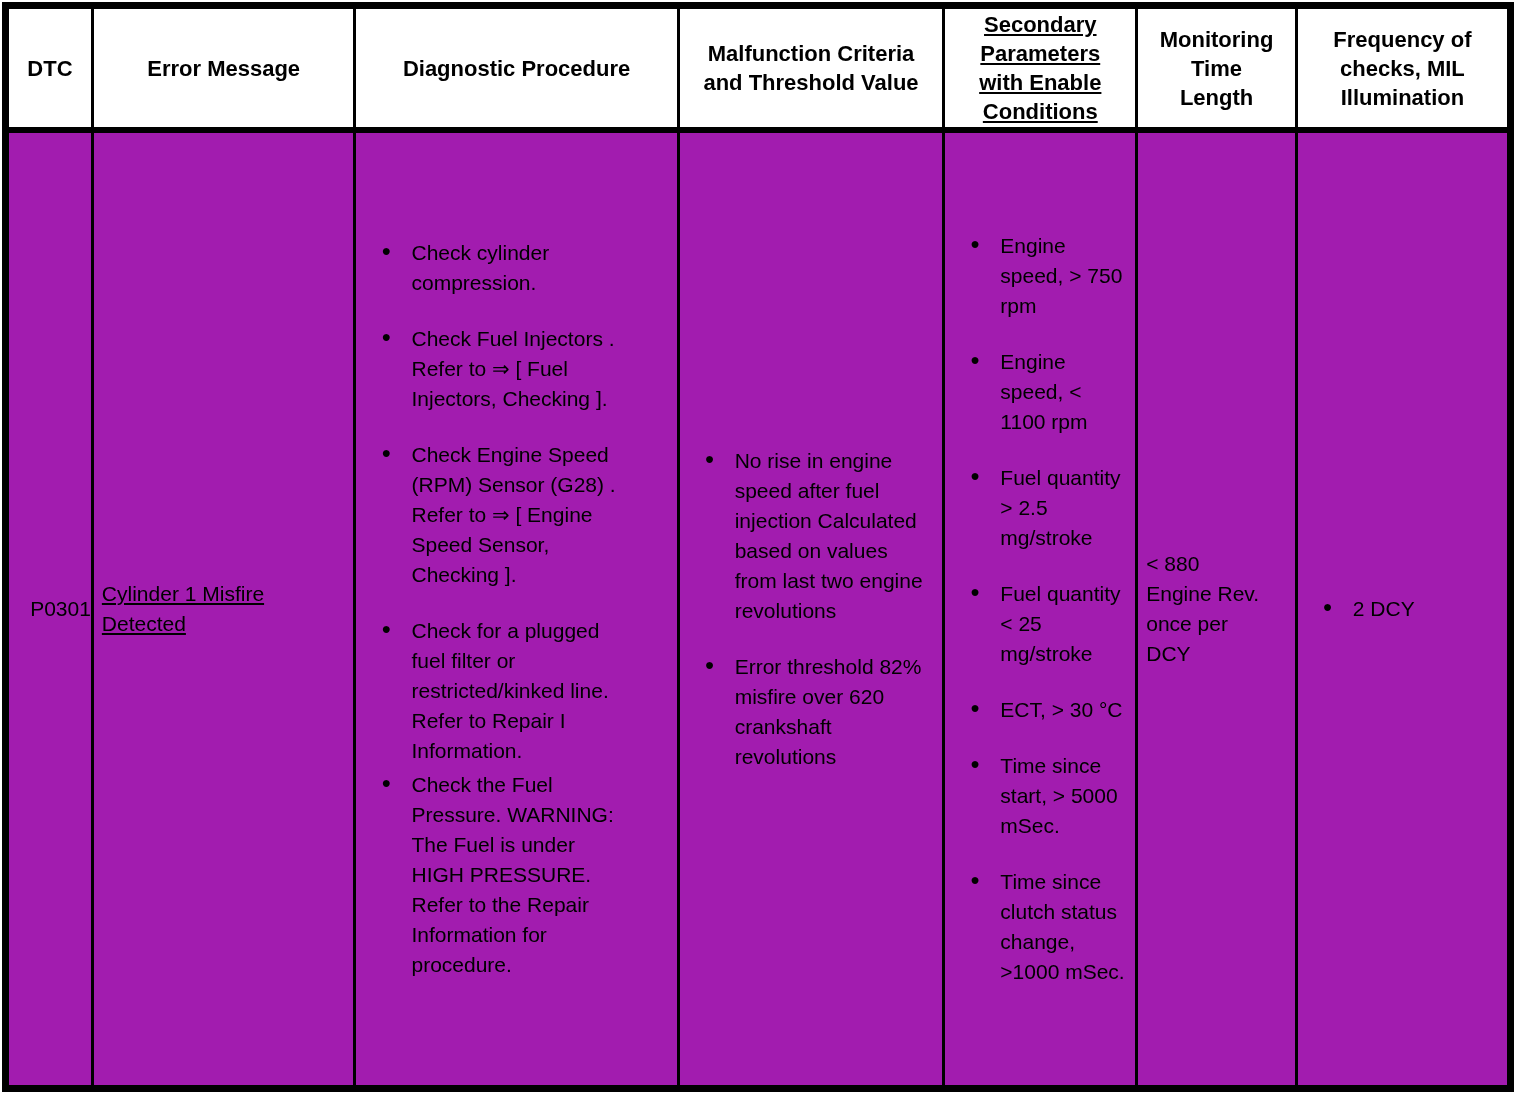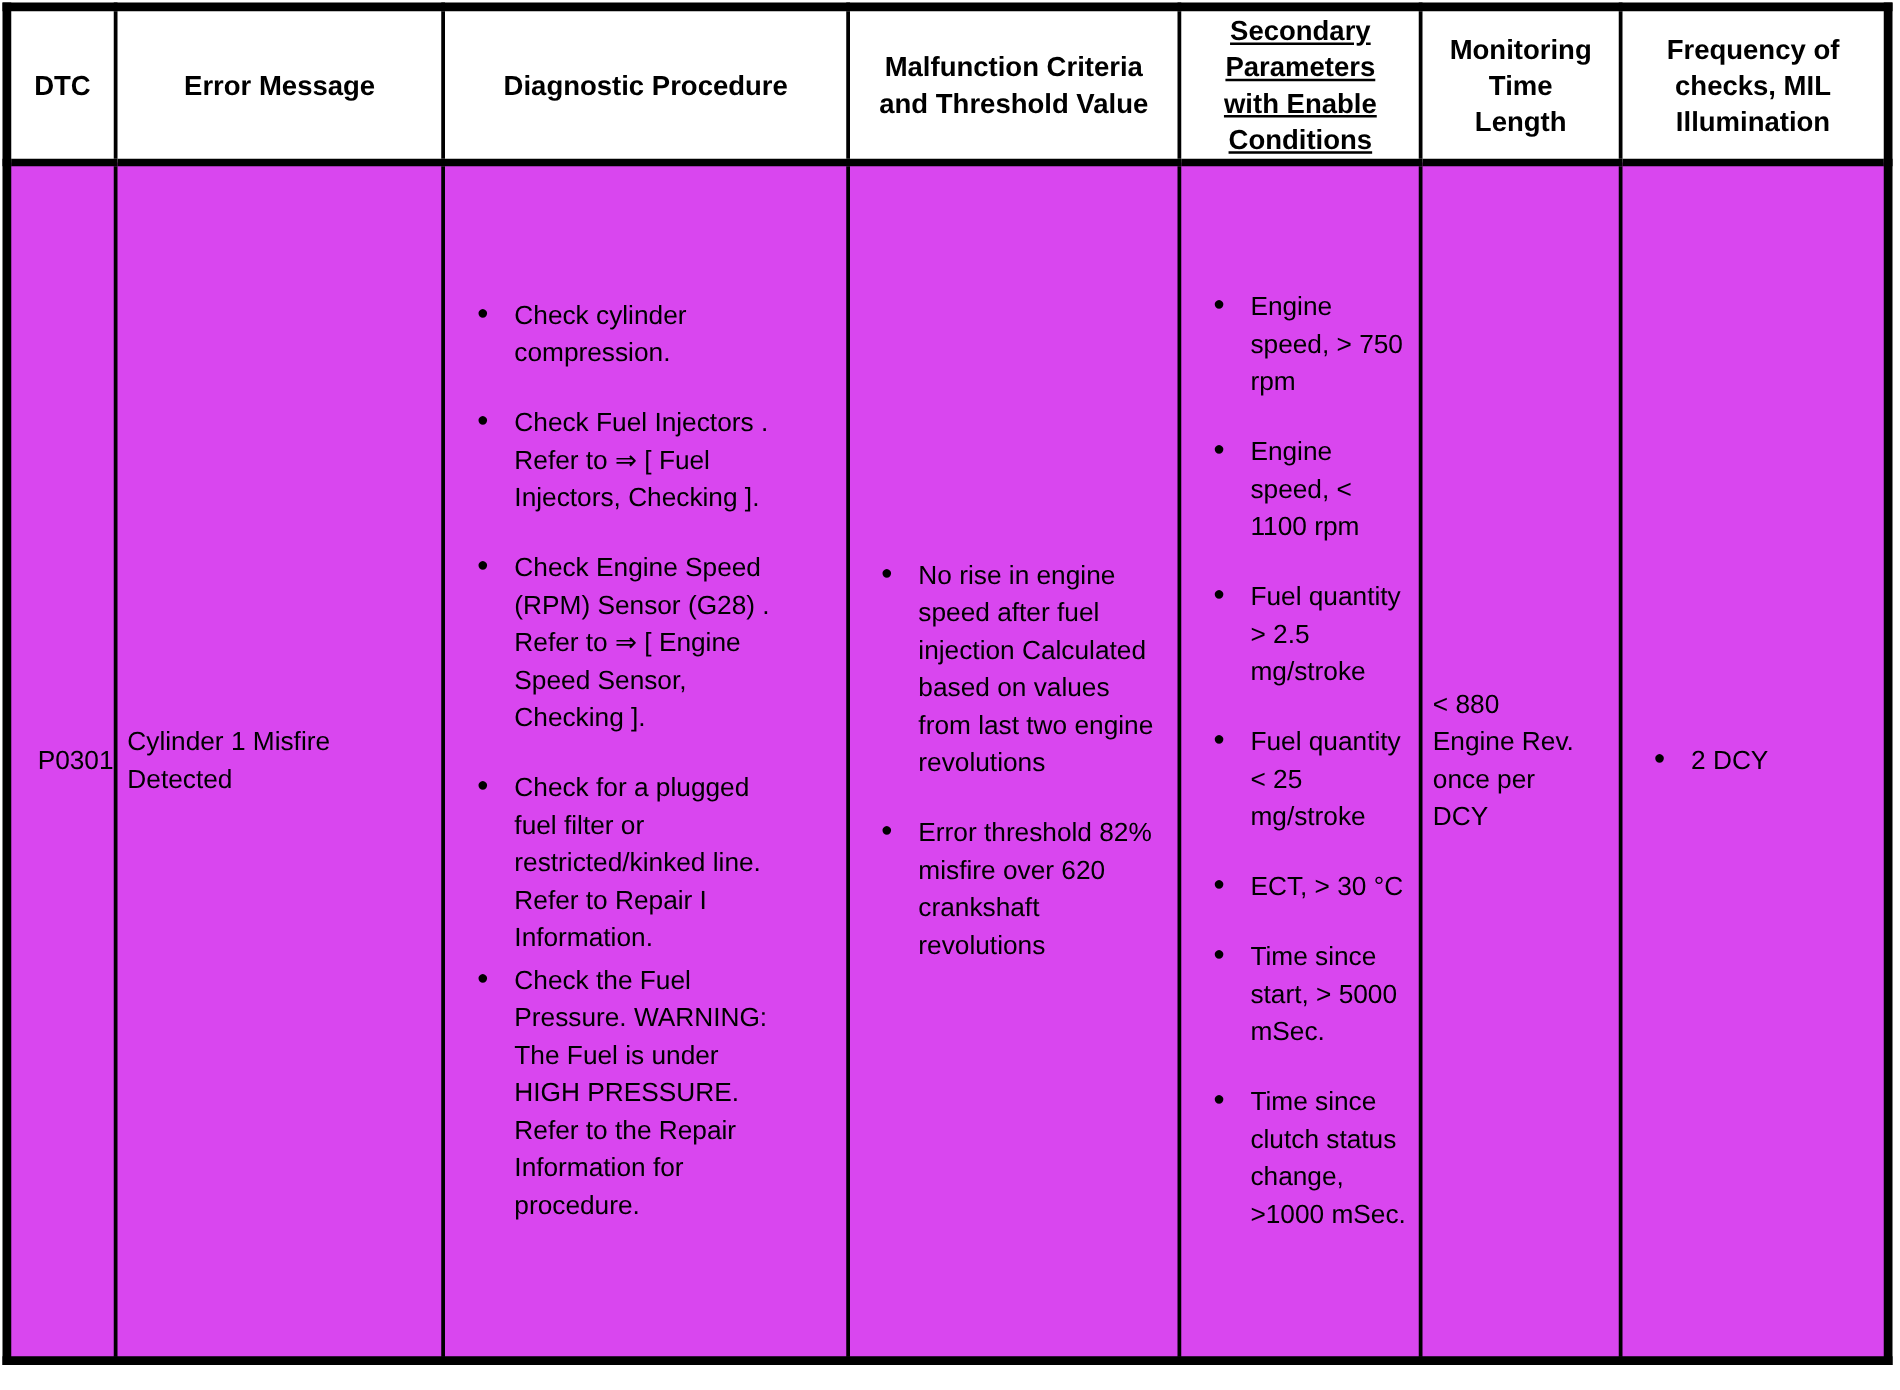--- a/index.html
+++ b/index.html
@@ -45,24 +45,24 @@
   th.col-monitoring { padding: 0 19px; }
   th.col-freq       { padding: 0 10px; }
 
   td {
     border: 3px solid #000000;
     vertical-align: middle;
     height: 952px;
     font-size: 21px;
     line-height: 30px;
     padding: 0;
-    background: #d946ef;
+    background: #a21caf;
   }
   td.cell-dtc   { padding-left: 8px;  text-align: right; }
-  td.cell-error { padding-left: 8px;  padding-right: 34px; text-align: left; }
+  td.cell-error { padding-left: 8px;  padding-right: 34px; text-align: left; text-decoration: underline; }
   td.cell-monitoring { padding-left: 8px; padding-right: 32px; text-align: left; }
 
   ul.bullets {
     list-style: none;
     margin: 0;
     padding: 0;
     margin-left: 24px;
   }
   ul.bullets li {
     position: relative;

